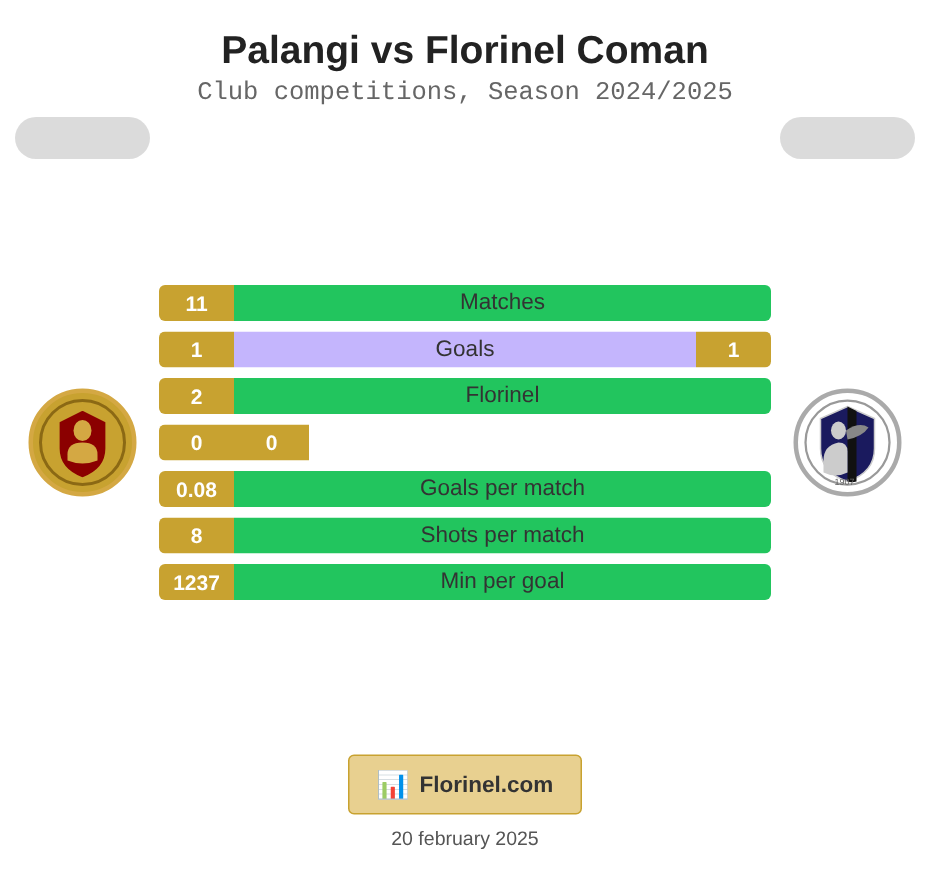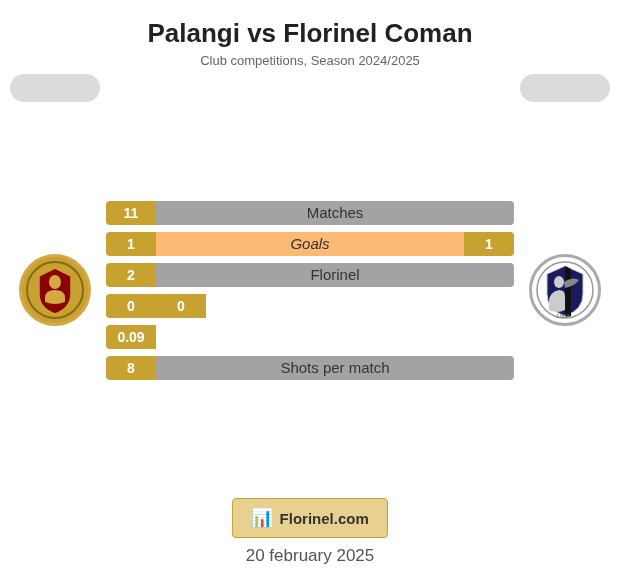--- a/index.html
+++ b/index.html
@@ -24,23 +24,24 @@
       width: 100%;
       text-align: center;
       padding: 18px 20px 6px;
     }
     .header h1 {
       font-size: 26px;
       font-weight: bold;
       color: #222;
     }
     .header .subtitle {
-      font-size: 13px;
+      font-size: 17px;
       color: #666;
       margin-top: 4px;
+      font-family: Liberation Mono, monospace;
     }
 
     
     .main {
       width: 100%;
       display: flex;
       flex-direction: row;
       align-items: center;
       justify-content: center;
       flex: 1;
@@ -130,25 +131,24 @@
       height: 100%;
       display: flex;
       align-items: center;
       justify-content: center;
       font-size: 15px;
       font-weight: 500;
       color: #333;
     }
 
     .stat-bar.light-gold {
-      background: #a3a3a3;
+      background: #22c55e;
     }
     .stat-bar.light-blue {
-      background: #fdba74;
-      font-style: italic;
+      background: #c4b5fd;
     }
 
     .stat-right-val {
       background: #c8a230;
       color: #fff;
       font-weight: bold;
       font-size: 14px;
       width: 50px;
       height: 100%;
       display: flex;
@@ -172,21 +172,21 @@
       padding: 8px 18px;
       font-size: 15px;
       font-weight: bold;
       color: #333;
       margin-bottom: 8px;
     }
     .footer .fctables-icon {
       font-size: 18px;
     }
     .footer .date {
-      font-size: 17px;
+      font-size: 13px;
       color: #555;
       display: block;
     }
 
     .top-ovals {
       width: 100%;
       display: flex;
       flex-direction: row;
       justify-content: space-between;
       padding: 0 10px;
@@ -245,25 +245,30 @@
         </div>
         <div class="stat-row">
           <div class="stat-left-val">2</div>
           <div class="stat-bar light-gold">Florinel</div>
         </div>
         <div class="stat-row">
           <div class="stat-left-val">0</div>
           <div class="stat-right-val">0</div>
         </div>
         <div class="stat-row">
-          <div class="stat-left-val">0.09</div>
+          <div class="stat-left-val">0.08</div>
+          <div class="stat-bar light-gold">Goals per match</div>
         </div>
         <div class="stat-row">
           <div class="stat-left-val">8</div>
           <div class="stat-bar light-gold">Shots per match</div>
+        </div>
+        <div class="stat-row">
+          <div class="stat-left-val">1237</div>
+          <div class="stat-bar light-gold">Min per goal</div>
         </div>
       </div>
 
     <div class="logo-right">
       <div class="badge-atalanta">
         <svg viewBox="0 0 60 60">
           <circle cx="30" cy="30" r="28" fill="#fff" stroke="#999" stroke-width="1.5"></circle>
 
           <path d="M30 6 L48 14 L48 34 Q48 50 30 56 Q12 50 12 34 L12 14 Z" fill="#1a1a5e" stroke="#ccc" stroke-width="1"></path>
 

